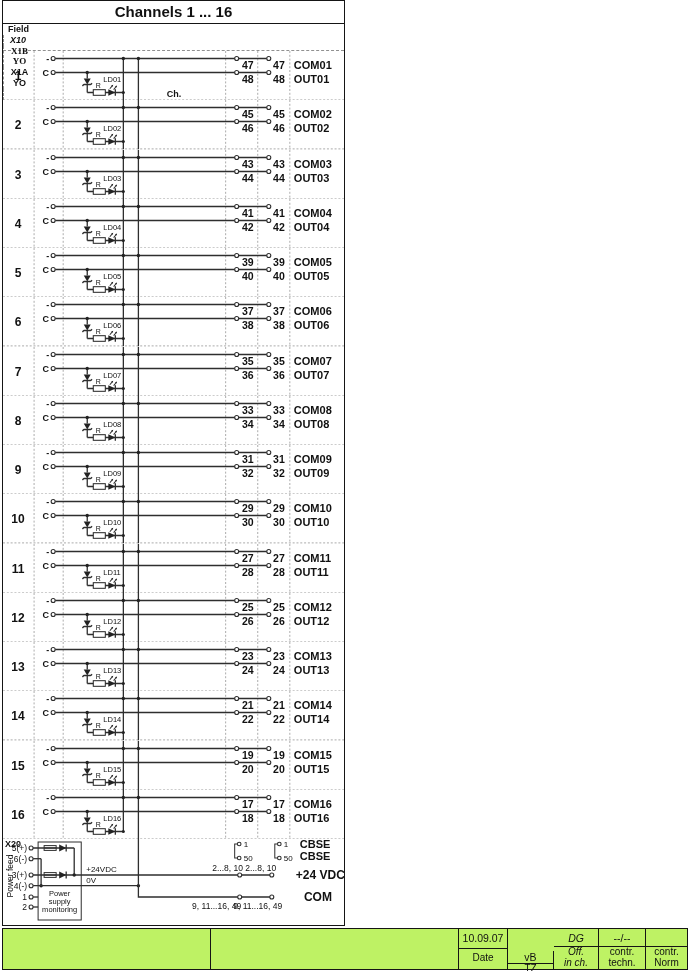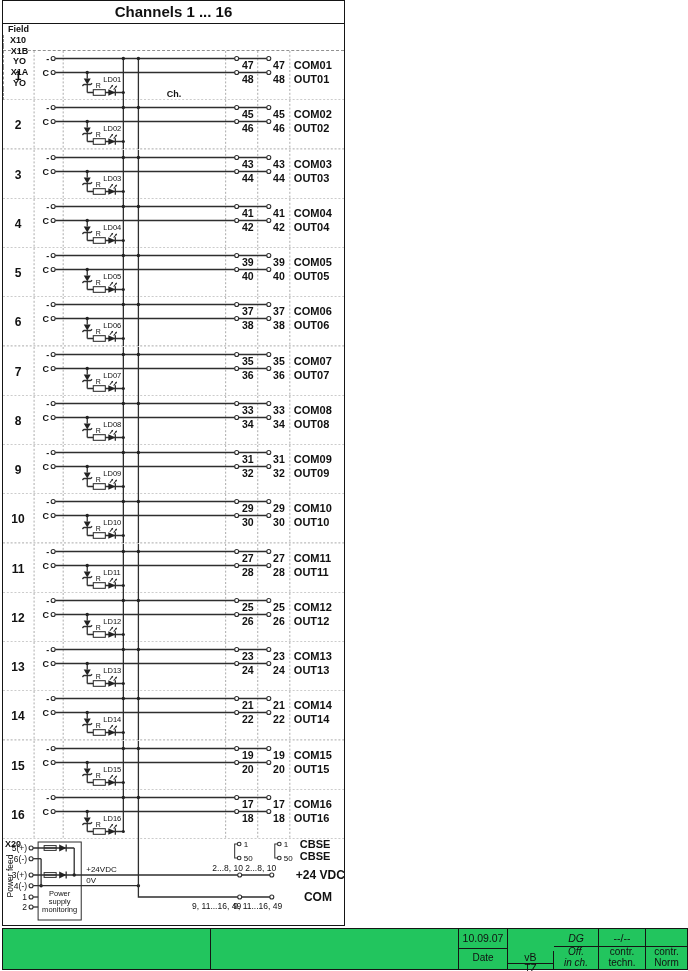--- a/index.html
+++ b/index.html
@@ -6,22 +6,22 @@
   .page{position:relative;width:688px;height:971px;background:#fff;overflow:hidden;
         font-family:"Liberation Sans",sans-serif;color:#111;}
   .diagram{position:absolute;left:2px;top:0;width:343px;height:926px;
            border:1.5px solid #151515;box-sizing:border-box;background:#fff;}
   .titlebar{height:22px;border-bottom:1.5px solid #151515;text-align:center;
             font-size:15px;font-weight:bold;line-height:22px;}
   .hdr{display:flex;height:27px;border-bottom:1px dashed #909090;box-sizing:border-box;flex-direction:column;}
   .hdr .hc{display:flex;flex-direction:column;align-items:center;justify-content:center;
            font-size:9px;font-weight:bold;line-height:1.2;box-sizing:border-box;}
   .hc.b{border-left:1px dashed #909090;}
-  .w-field{width:31px;} .w-x10{width:29px;} .w-cir{width:162px;}
-  .w-x1b{width:32px;} .w-x1a{width:32px;} .w-ch{flex:1;}
+  .w-field{width:31px;} .w-x10{width:29px;font-style:italic;} .w-cir{width:162px;}
+  .w-x1b{width:32px;font-family:Liberation Serif, serif;} .w-x1a{width:32px;} .w-ch{flex:1;}
   .ch-row{position:relative;height:49.25px;}
   .ch-row svg{position:absolute;left:0;top:0;width:100%;height:100%;display:block;}
   svg{font-family:"Liberation Sans",sans-serif;}
   .dash{stroke:#979797;stroke-width:0.8;stroke-dasharray:2 1.8;fill:none;}
   .wire{stroke:#2e2e2e;stroke-width:1.3;fill:none;}
   .thin{stroke:#2e2e2e;stroke-width:1;fill:none;}
   .dot{fill:#222;stroke:none;}
   .term{fill:#fff;stroke:#2e2e2e;stroke-width:1.1;}
   .t-field{font-size:12px;font-weight:bold;text-anchor:middle;fill:#111;}
   .t-sm{font-size:9px;font-weight:bold;fill:#111;}
@@ -33,21 +33,21 @@
   .t-p8{font-size:8px;fill:#111;}
   .t-box{font-size:7.5px;text-anchor:middle;fill:#111;}
   .t-bold11{font-size:11px;font-weight:bold;fill:#111;}
   .t-bold12{font-size:12px;font-weight:bold;fill:#111;}
   .t-x20{font-size:9px;font-weight:bold;fill:#111;}
   .row-first .bus-top{display:none;}
   .row-last .bus-a-bottom{display:none;}
   .power{position:relative;height:88px;text-align:center;}
   .power svg{position:absolute;left:0;top:0;width:100%;height:100%;display:block;}
   .bottomstrip{position:absolute;left:2px;top:928px;width:684px;height:40px;
-    border:1.5px solid #151515;box-sizing:content-box;display:flex;background:#22c55e;}
+    border:1.5px solid #151515;box-sizing:content-box;display:flex;background:#bef264;}
   .bs-cell{box-sizing:border-box;border-right:1.5px solid #151515;}
   .bs-c1{width:208px;} .bs-c2{width:248px;}
   .tb-col{display:flex;flex-direction:column;box-sizing:border-box;border-right:1.5px solid #151515;}
   .tb-col:last-child{border-right:none;}
   .tb-top{height:19.5px;border-bottom:1.5px solid #151515;display:flex;align-items:center;
           justify-content:center;font-size:10.5px;box-sizing:border-box;}
   .tb-bot{flex:1;display:flex;align-items:center;justify-content:center;font-size:10px;
           line-height:1.08;text-align:center;white-space:pre-line;}
   .tb-w1{width:49px;} .tb-w2{width:46px;margin-top:22px;} .tb-w3{width:45px;font-style:italic;} .tb-w4{width:47px;} .tb-w5{flex:1;}
 </style>

